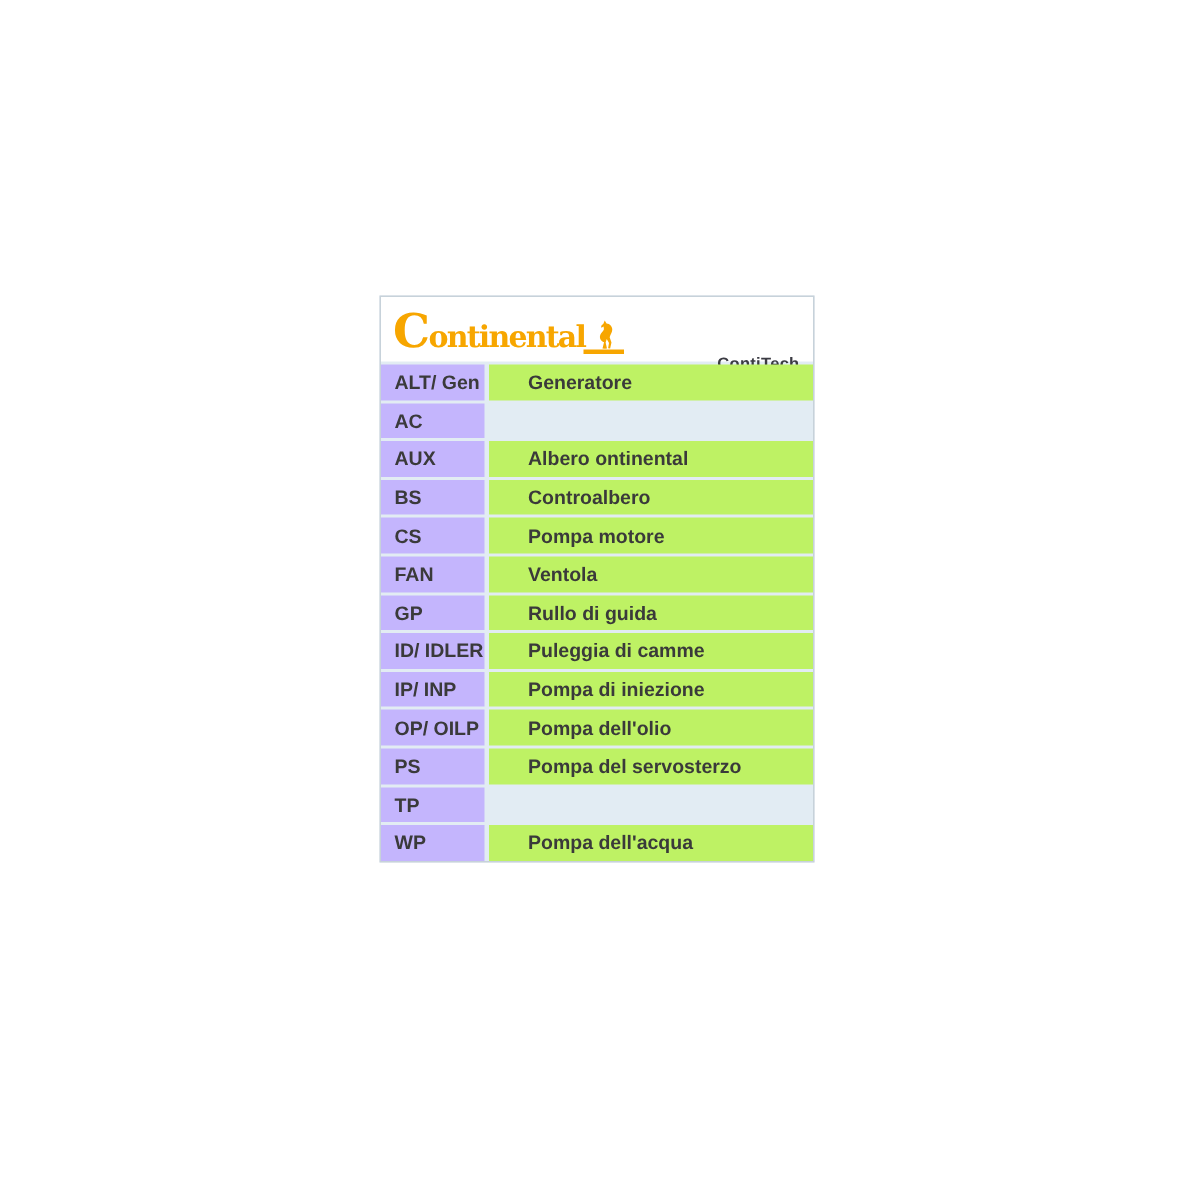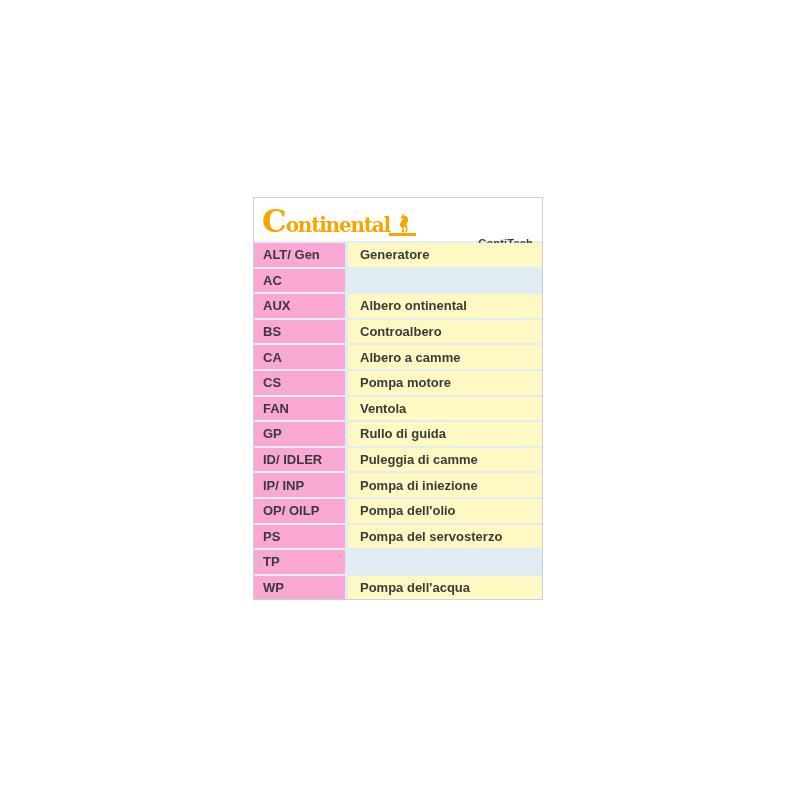--- a/index.html
+++ b/index.html
@@ -91,29 +91,29 @@
   .cell {
     display: flex;
     align-items: center;
     font-size: 13px;
     font-weight: bold;
     color: #3a3a3a;
     white-space: nowrap;
     overflow: hidden;
   }
   .cell-abbr {
-    width: 91px;
-    background: #f9a8d4;
+    width: 69px;
+    background: #c4b5fd;
     padding-left: 9px;
     flex-shrink: 0;
   }
   .cell-desc {
     flex: 1;
-    background: #fef9c3;
-    padding-left: 12px;
+    background: #bef264;
+    padding-left: 26px;
   }
 </style>
 </head>
 <body>
 
 <div class="page">
   <div class="legend-card">
 
     <div class="card-header">
       <div class="logo">
@@ -136,24 +136,20 @@
     <div class="legend-row">
       <div class="cell cell-abbr">AC</div>
     </div>
     <div class="legend-row">
       <div class="cell cell-abbr">AUX</div>
       <div class="cell cell-desc">Albero ontinental</div>
     </div>
     <div class="legend-row">
       <div class="cell cell-abbr">BS</div>
       <div class="cell cell-desc">Controalbero</div>
-    </div>
-    <div class="legend-row">
-      <div class="cell cell-abbr">CA</div>
-      <div class="cell cell-desc">Albero a camme</div>
     </div>
     <div class="legend-row">
       <div class="cell cell-abbr">CS</div>
       <div class="cell cell-desc">Pompa motore</div>
     </div>
     <div class="legend-row">
       <div class="cell cell-abbr">FAN</div>
       <div class="cell cell-desc">Ventola</div>
     </div>
     <div class="legend-row">

